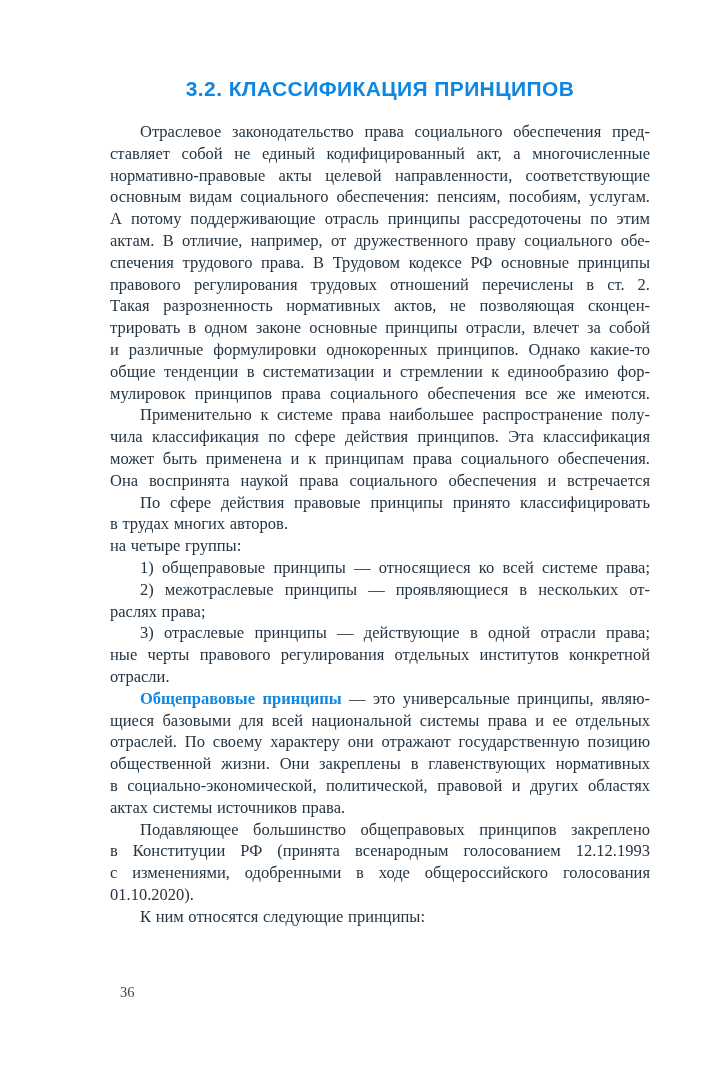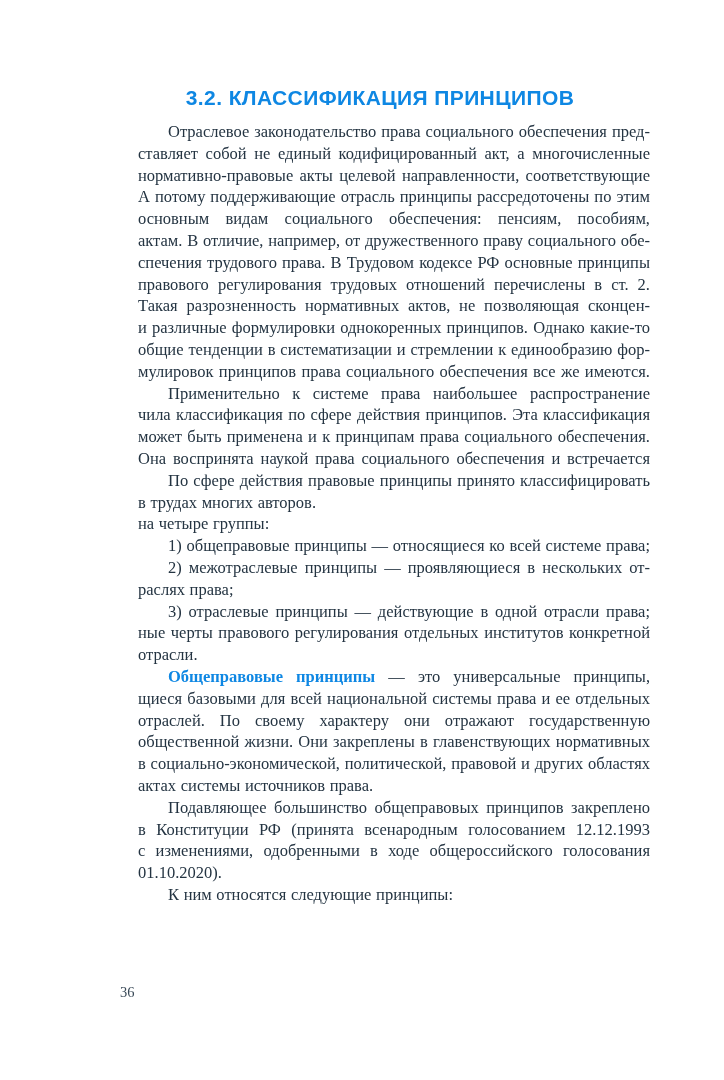--- a/index.html
+++ b/index.html
@@ -11,21 +11,21 @@
     position: relative;
     width: 724px;
     height: 1080px;
     background: var(--bg, #ffffff);
     font-family: "Liberation Serif", "DejaVu Serif", serif;
     overflow: hidden;
   }
   .title {
     position: absolute;
     left: 110px;
-    top: 86px;
+    top: 77px;
     width: 540px;
     margin: 0;
     text-align: center;
     font-family: "Liberation Sans", "DejaVu Sans", sans-serif;
     font-weight: bold;
     font-size: 21px;
     letter-spacing: 0.4px;
     color: var(--title-blue, #0e87e3);
     white-space: nowrap;
   }
@@ -36,21 +36,20 @@
     width: 540px;
     font-size: 16.5px;
     color: var(--body-ink, #243442);
   }
   .line {
     height: 21.8px;
     line-height: 21.8px;
     overflow: hidden;
     text-align: left;
     word-spacing: 0.5px;
-    margin-left: 28px;
   }
   .line.just {
     text-align: justify;
     text-align-last: justify;
   }
   .line.indent {
     text-indent: 30px;
   }
   .lead {
     color: var(--title-blue, #0e87e3);
@@ -67,26 +66,27 @@
 </style>
 </head>
 <body>
 
 <div class="page" style="--title-blue: #0e87e3; --body-ink: #243442; --bg: #ffffff;">
   <h1 class="title">3.2. КЛАССИФИКАЦИЯ ПРИНЦИПОВ</h1>
   <div class="body-text" id="body-lines">
       <div class="line just indent">Отраслевое законодательство права социального обеспечения пред-</div>
       <div class="line just">ставляет собой не единый кодифицированный акт, а многочисленные</div>
       <div class="line just">нормативно-правовые акты целевой направленности, соответствующие</div>
+      <div class="line just">основным видам социального обеспечения: пенсиям, пособиям, услугам.</div>
       <div class="line just">А потому поддерживающие отрасль принципы рассредоточены по этим</div>
-      <div class="line just">основным видам социального обеспечения: пенсиям, пособиям, услугам.</div>
       <div class="line just">актам. В отличие, например, от дружественного праву социального обе-</div>
       <div class="line just">спечения трудового права. В Трудовом кодексе РФ основные принципы</div>
       <div class="line just">правового регулирования трудовых отношений перечислены в ст. 2.</div>
       <div class="line just">Такая разрозненность нормативных актов, не позволяющая сконцен-</div>
+      <div class="line just">трировать в одном законе основные принципы отрасли, влечет за собой</div>
       <div class="line just">и различные формулировки однокоренных принципов. Однако какие-то</div>
       <div class="line just">общие тенденции в систематизации и стремлении к единообразию фор-</div>
       <div class="line just">мулировок принципов права социального обеспечения все же имеются.</div>
       <div class="line just indent">Применительно к системе права наибольшее распространение полу-</div>
       <div class="line just">чила классификация по сфере действия принципов. Эта классификация</div>
       <div class="line just">может быть применена и к принципам права социального обеспечения.</div>
       <div class="line just">Она воспринята наукой права социального обеспечения и встречается</div>
       <div class="line just indent">По сфере действия правовые принципы принято классифицировать</div>
       <div class="line">в трудах многих авторов.</div>
       <div class="line">на четыре группы:</div>

